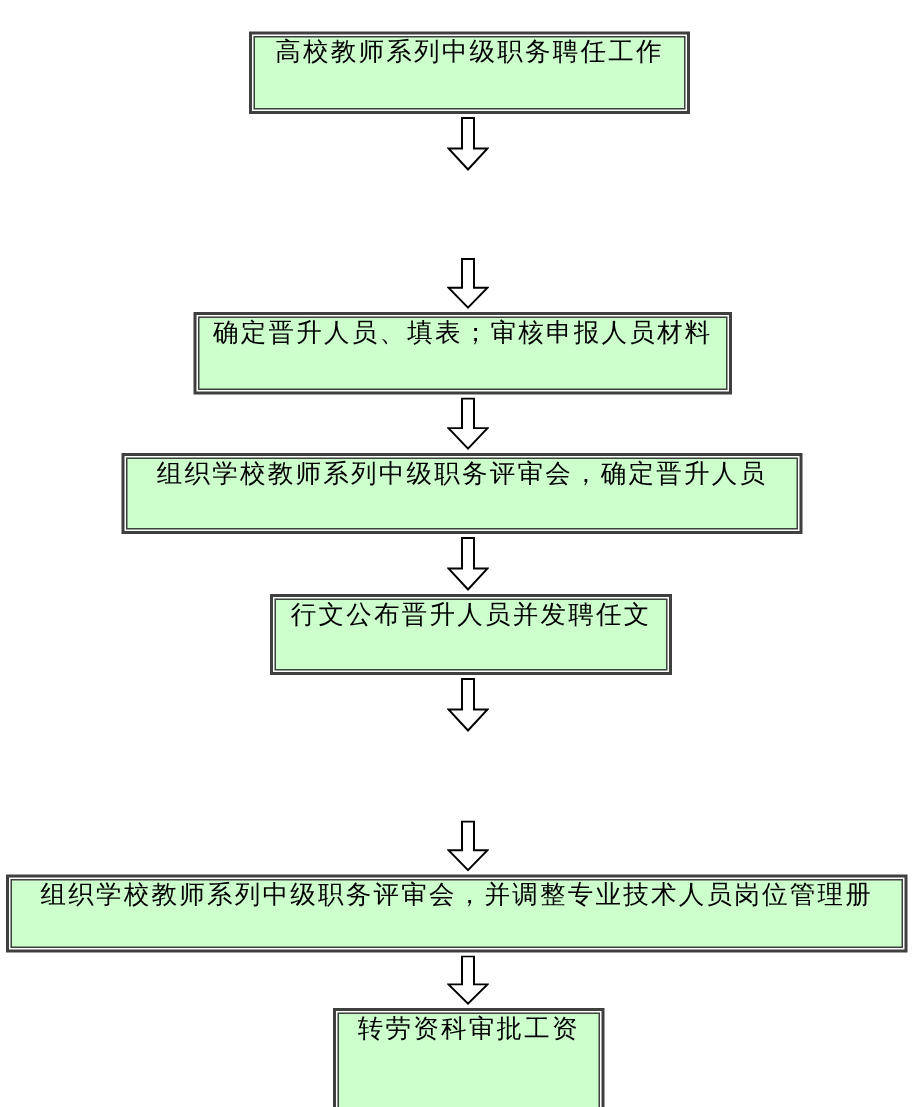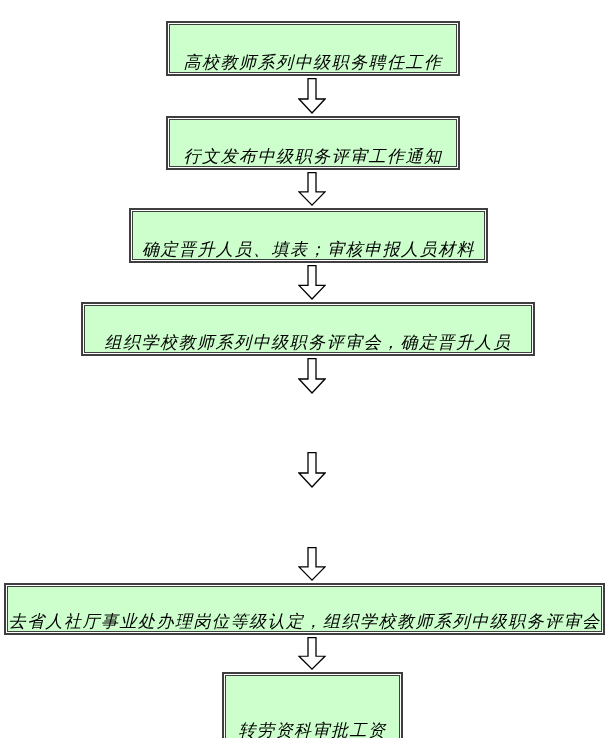--- a/index.html
+++ b/index.html
@@ -26,24 +26,23 @@
     border: 2px solid var(--node-border);
     background: #ffffff;      
     padding: 1px;
   }
   .node .inner {
     width: 100%;
     height: 100%;
     border: 1px solid var(--node-border);
     background: var(--node-fill);
     display: flex;
-    align-items: flex-end;
+    align-items: flex-start;
     justify-content: center;
     text-align: center;
-    font-style: italic;
   }
   .node .label {
     font-size: 17px;
     letter-spacing: 1.5px;
     color: #000000;
     line-height: 1.2;
     white-space: nowrap;
   }
   .arrow {
     position: absolute;
@@ -59,25 +58,20 @@
   <div class="node" style="left:166px; top:21px; width:294px; height:55px">
     <div class="inner">
       <span class="label">高校教师系列中级职务聘任工作</span>
     </div>
   </div>
 
   <svg class="arrow" style="left:298px; top:78px; height:36px" viewBox="0 0 28 36" preserveAspectRatio="none">
     <path d="M10 0.7 L18 0.7 L18 21 L27 21 L14 35 L1 21 L10 21 Z" fill="var(--arrow-fill)" stroke="var(--arrow-stroke)" stroke-width="1.3"></path>
   </svg>
 
-  <div class="node" style="left:166px; top:116px; width:294px; height:54px">
-    <div class="inner">
-      <span class="label">行文发布中级职务评审工作通知</span>
-    </div>
-  </div>
 
   <svg class="arrow" style="left:298px; top:172px; height:34px" viewBox="0 0 28 36" preserveAspectRatio="none">
     <path d="M10 0.7 L18 0.7 L18 21 L27 21 L14 35 L1 21 L10 21 Z" fill="var(--arrow-fill)" stroke="var(--arrow-stroke)" stroke-width="1.3"></path>
   </svg>
 
   <div class="node" style="left:129px; top:208px; width:359px; height:55px">
     <div class="inner">
       <span class="label">确定晋升人员、填表；审核申报人员材料</span>
     </div>
   </div>
@@ -89,33 +83,38 @@
   <div class="node" style="left:81px; top:302px; width:454px; height:54px">
     <div class="inner">
       <span class="label">组织学校教师系列中级职务评审会，确定晋升人员</span>
     </div>
   </div>
 
   <svg class="arrow" style="left:298px; top:358px; height:36px" viewBox="0 0 28 36" preserveAspectRatio="none">
     <path d="M10 0.7 L18 0.7 L18 21 L27 21 L14 35 L1 21 L10 21 Z" fill="var(--arrow-fill)" stroke="var(--arrow-stroke)" stroke-width="1.3"></path>
   </svg>
 
+  <div class="node" style="left:180px; top:396px; width:268px; height:54px">
+    <div class="inner">
+      <span class="label">行文公布晋升人员并发聘任文</span>
+    </div>
+  </div>
 
   <svg class="arrow" style="left:298px; top:452px; height:36px" viewBox="0 0 28 36" preserveAspectRatio="none">
     <path d="M10 0.7 L18 0.7 L18 21 L27 21 L14 35 L1 21 L10 21 Z" fill="var(--arrow-fill)" stroke="var(--arrow-stroke)" stroke-width="1.3"></path>
   </svg>
 
 
   <svg class="arrow" style="left:298px; top:547px; height:34px" viewBox="0 0 28 36" preserveAspectRatio="none">
     <path d="M10 0.7 L18 0.7 L18 21 L27 21 L14 35 L1 21 L10 21 Z" fill="var(--arrow-fill)" stroke="var(--arrow-stroke)" stroke-width="1.3"></path>
   </svg>
 
   <div class="node" style="left:4px; top:583px; width:601px; height:52px">
     <div class="inner">
-      <span class="label">去省人社厅事业处办理岗位等级认定，组织学校教师系列中级职务评审会</span>
+      <span class="label">组织学校教师系列中级职务评审会，并调整专业技术人员岗位管理册</span>
     </div>
   </div>
 
   <svg class="arrow" style="left:298px; top:637px; height:33px" viewBox="0 0 28 36" preserveAspectRatio="none">
     <path d="M10 0.7 L18 0.7 L18 21 L27 21 L14 35 L1 21 L10 21 Z" fill="var(--arrow-fill)" stroke="var(--arrow-stroke)" stroke-width="1.3"></path>
   </svg>
 
   <div class="node" style="left:222px; top:672px; width:181px; height:72px">
     <div class="inner">
       <span class="label">转劳资科审批工资</span>

